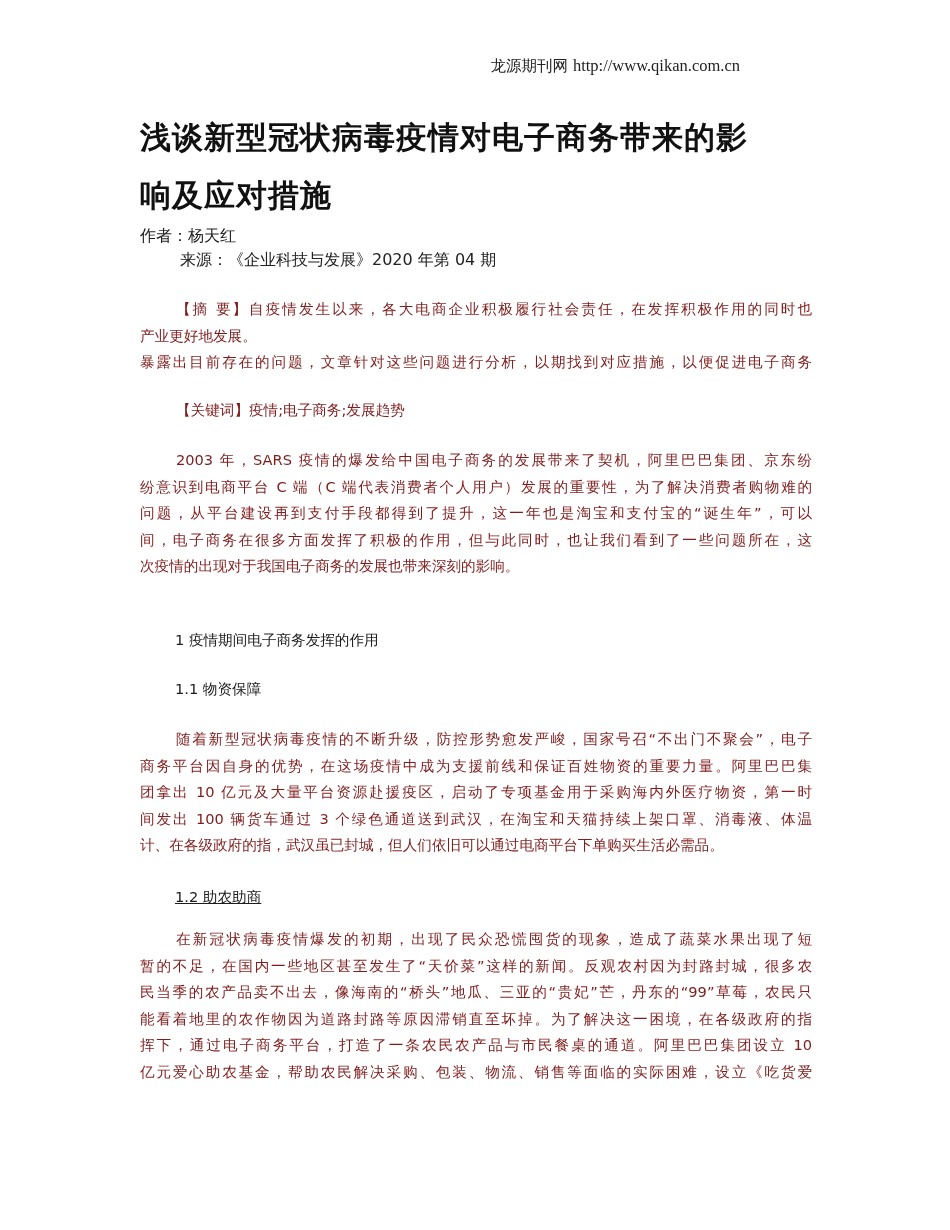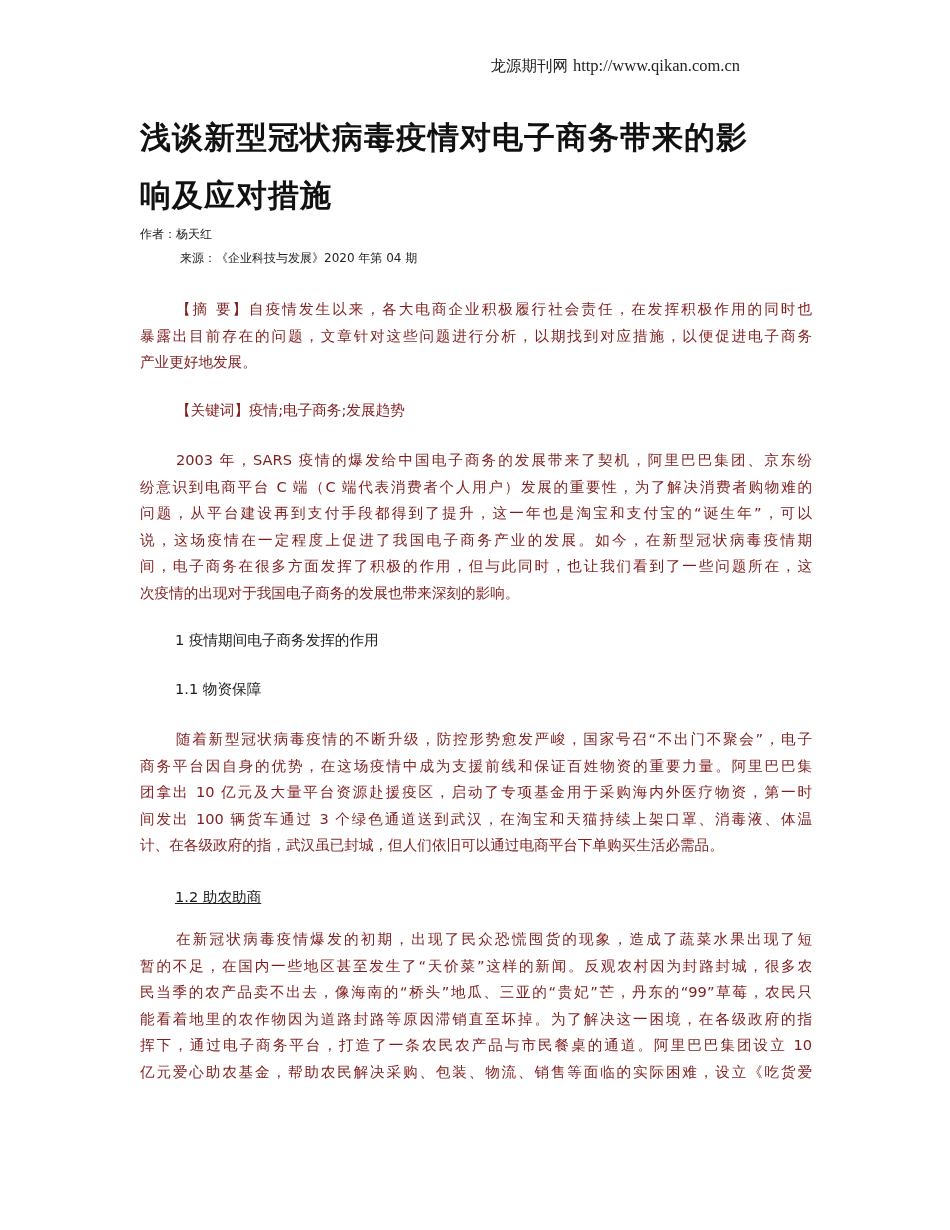--- a/index.html
+++ b/index.html
@@ -41,21 +41,21 @@
     font-size: 31px;
     font-weight: bold;
     line-height: 58px;
     color: #111;
     letter-spacing: 1px;
   }
   .title .tline { display: block; white-space: nowrap; }
   .meta {
     position: absolute;
     left: 140px;
-    font-size: 12px;
+    font-size: 16px;
     color: #222;
     white-space: nowrap;
   }
   .para {
     position: absolute;
     left: 140px;
     width: 672px;
     font-size: 14.6px;
     color: #7f1d1d;
   }
@@ -98,33 +98,32 @@
 
   <div class="meta" style="top:226px;">
     <span>作者：</span><span>杨天红</span>
   </div>
   <div class="meta" style="top:250px;margin-left:40px;">
     <span>来源：</span><span>《企业科技与发展》2020 年第 04 期</span>
   </div>
 
   <div class="para" style="top:296px;">
     <span class="line indent">【摘 要】自疫情发生以来，各大电商企业积极履行社会责任，在发挥积极作用的同时也</span>
+    <span class="line last">产业更好地发展。</span>
     <span class="line">暴露出目前存在的问题，文章针对这些问题进行分析，以期找到对应措施，以便促进电子商务</span>
-    <span class="line last">产业更好地发展。</span>
   </div>
 
   <div class="para" style="top:397px;">
     <span class="line indent last">【关键词】疫情;电子商务;发展趋势</span>
   </div>
 
   <div class="para" style="top:447px;">
     <span class="line indent">2003 年，SARS 疫情的爆发给中国电子商务的发展带来了契机，阿里巴巴集团、京东纷</span>
     <span class="line">纷意识到电商平台 C 端（C 端代表消费者个人用户）发展的重要性，为了解决消费者购物难的</span>
     <span class="line">问题，从平台建设再到支付手段都得到了提升，这一年也是淘宝和支付宝的“诞生年”，可以</span>
-    <span class="line">说，这场疫情在一定程度上促进了我国电子商务产业的发展。如今，在新型冠状病毒疫情期</span>
     <span class="line">间，电子商务在很多方面发挥了积极的作用，但与此同时，也让我们看到了一些问题所在，这</span>
     <span class="line last">次疫情的出现对于我国电子商务的发展也带来深刻的影响。</span>
   </div>
 
   <div class="heading" style="top:631px;">1 疫情期间电子商务发挥的作用</div>
 
   <div class="heading" style="top:680px;">1.1 物资保障</div>
 
   <div class="para" style="top:726px;">
     <span class="line indent">随着新型冠状病毒疫情的不断升级，防控形势愈发严峻，国家号召“不出门不聚会”，电子</span>

